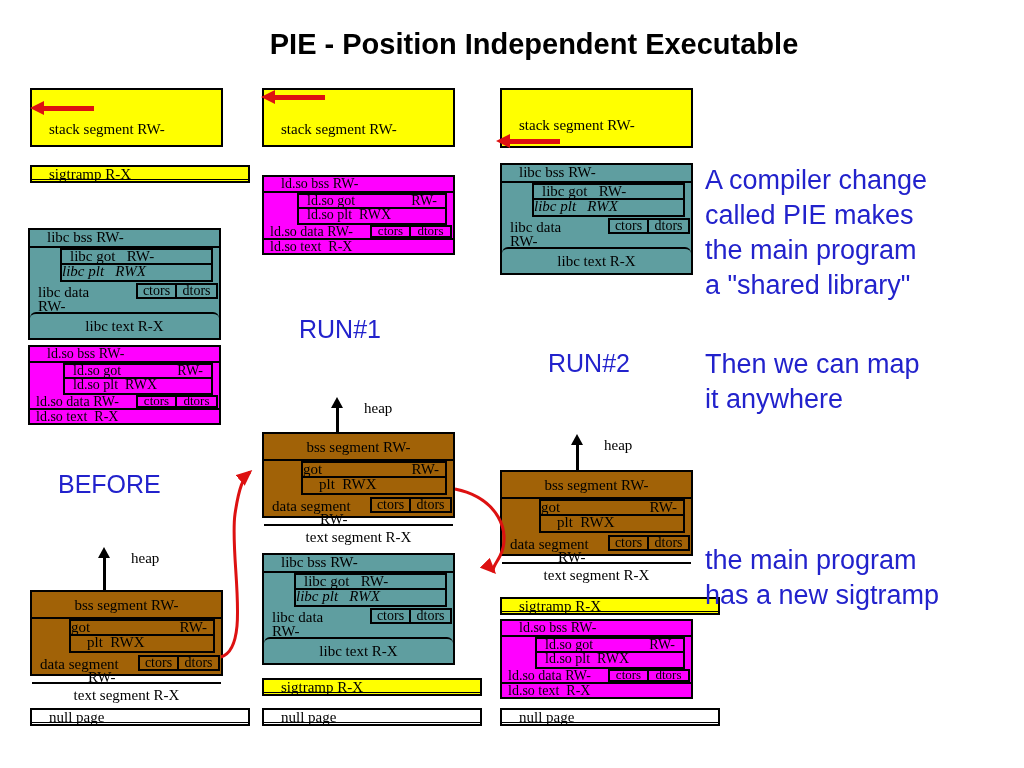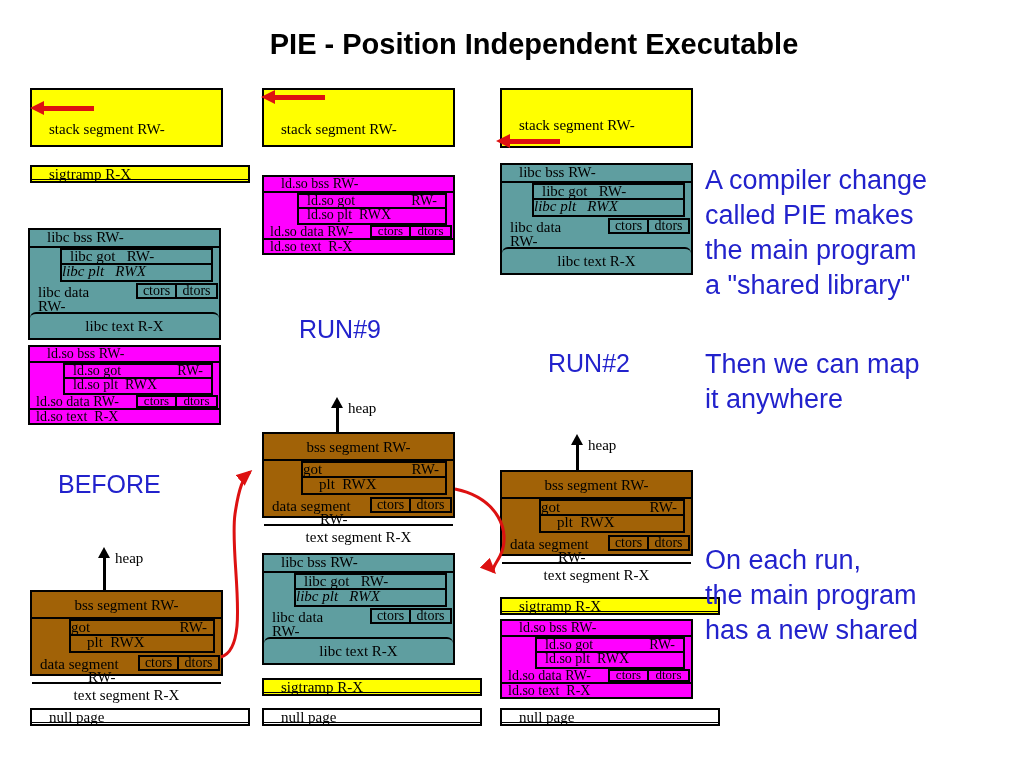--- a/index.html
+++ b/index.html
@@ -68,21 +68,21 @@
   
   .redarrow { position:absolute; display:flex; align-items:center; }
   .redarrow .tip { width:0; height:0; border-top:7px solid transparent; border-bottom:7px solid transparent; border-right:14px solid #dd1111; }
   .redarrow .shaft { width:50px; height:5px; background:#dd1111; }
 
   
   .heap { position:absolute; }
   .heap .head { position:absolute; left:-5px; top:0; width:0; height:0;
                 border-left:6px solid transparent; border-right:6px solid transparent; border-bottom:11px solid #000; }
   .heap .stem { position:absolute; left:0; top:10px; width:3px; background:#000; }
-  .heap .hlabel { position:absolute; left:12px; top:3px; font:15px "Liberation Serif", serif; }
+  .heap .hlabel { position:absolute; left:28px; top:3px; font:15px "Liberation Serif", serif; }
   .heap1 { left:103px; top:547px; } .heap1 .stem { height:33px; }
   .heap2 { left:336px; top:397px; } .heap2 .stem { height:25px; }
   .heap3 { left:576px; top:434px; } .heap3 .stem { height:26px; }
 
   .overlay { position:absolute; left:0; top:0; pointer-events:none; }
 </style>
 </head>
 <body>
 
 <div class="canvas">
@@ -169,21 +169,21 @@
       <span>RW-</span>
     </div>
     <div class="plt">ld.so plt  RWX</div>
     <div class="datarow"></div>
     <div class="dlbl">ld.so data RW-</div>
     <div class="ct">ctors</div>
     <div class="dt">dtors</div>
     <div class="txt">ld.so text  R-X</div>
   </div>
 
-  <div class="bluelabel" style="left:299px;top:315px">RUN#9</div>
+  <div class="bluelabel" style="left:299px;top:315px">RUN#1</div>
 
   <div class="heap heap2">
     <span class="head"></span>
     <span class="stem"></span>
     <span class="hlabel">heap</span>
   </div>
 
   <div class="blk mainb" style="left:262px;top:432px">
     <div class="bss">bss segment RW-</div>
     <div class="got">
@@ -288,23 +288,22 @@
     <div>A compiler change</div>
     <div>called PIE makes</div>
     <div>the main program</div>
     <div>a "shared library"</div>
   </div>
   <div class="para" style="left:705px;top:347px">
     <div>Then we can map</div>
     <div>it anywhere</div>
   </div>
   <div class="para" style="left:705px;top:543px">
-    <div>On each run,</div>
     <div>the main program</div>
-    <div>has a new shared</div>
+    <div>has a new sigtramp</div>
   </div>
 
   <svg class="overlay" width="1024" height="768" viewBox="0 0 1024 768">
     <defs>
       <marker id="ah" markerUnits="userSpaceOnUse" markerWidth="16" markerHeight="14" refX="13" refY="7" orient="auto">
         <path d="M0,0 L16,7 L0,14 Z" fill="#dd1111"></path>
       </marker>
     </defs>
     <path d="M 221 657 C 252 648 229 556 235 514 C 239 487 243 478 250 472" stroke="#dd1111" stroke-width="3" fill="none" marker-end="url(#ah)"></path>
     <path d="M 455 489 C 498 498 512 532 500 556 C 496 564 491 569 494 572" stroke="#dd1111" stroke-width="3" fill="none" marker-end="url(#ah)"></path>

